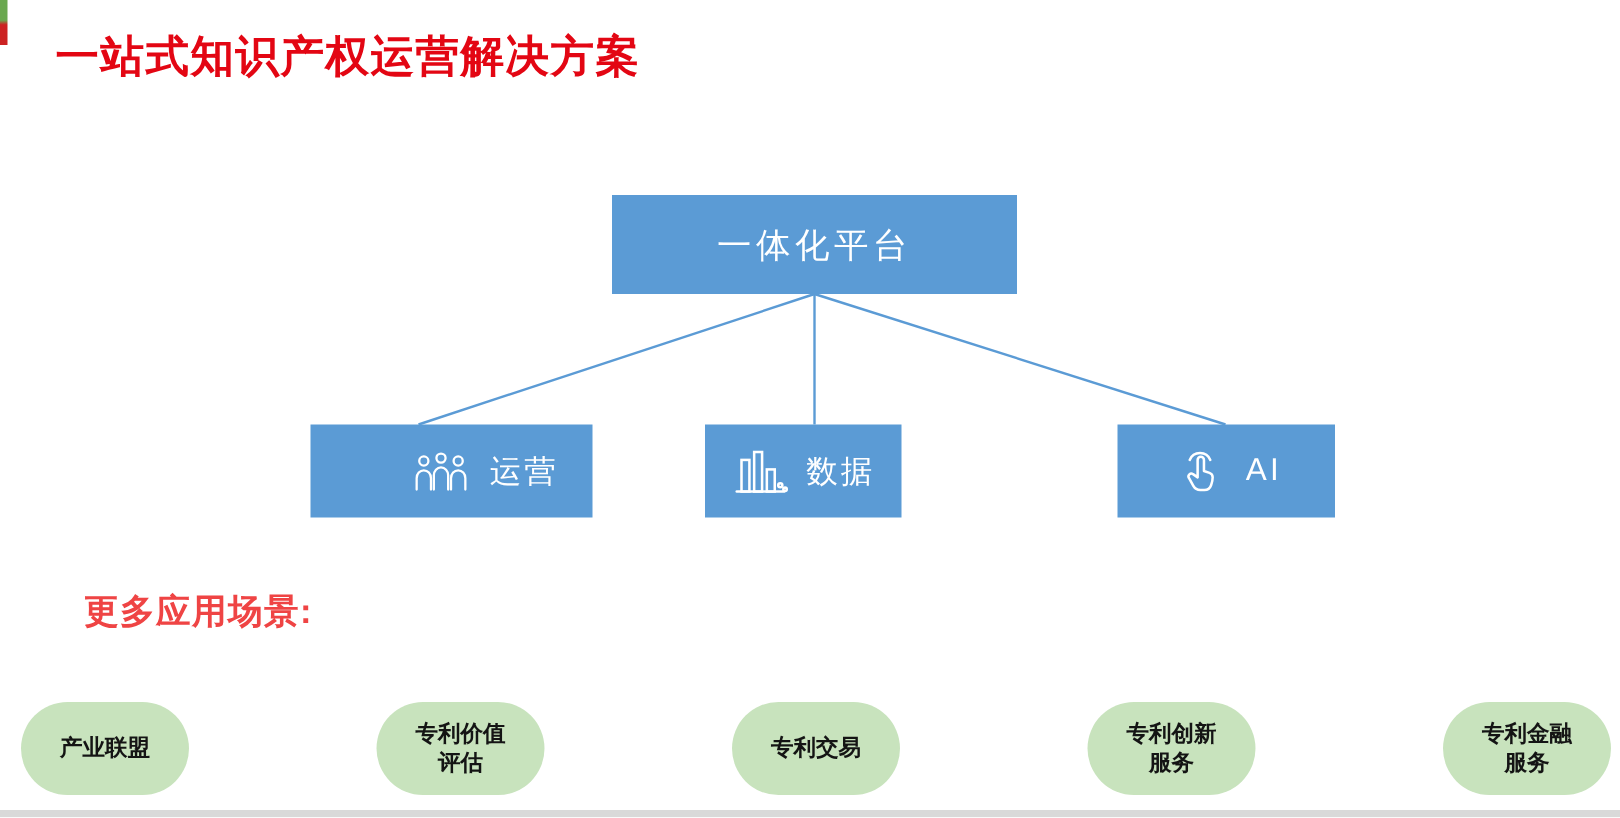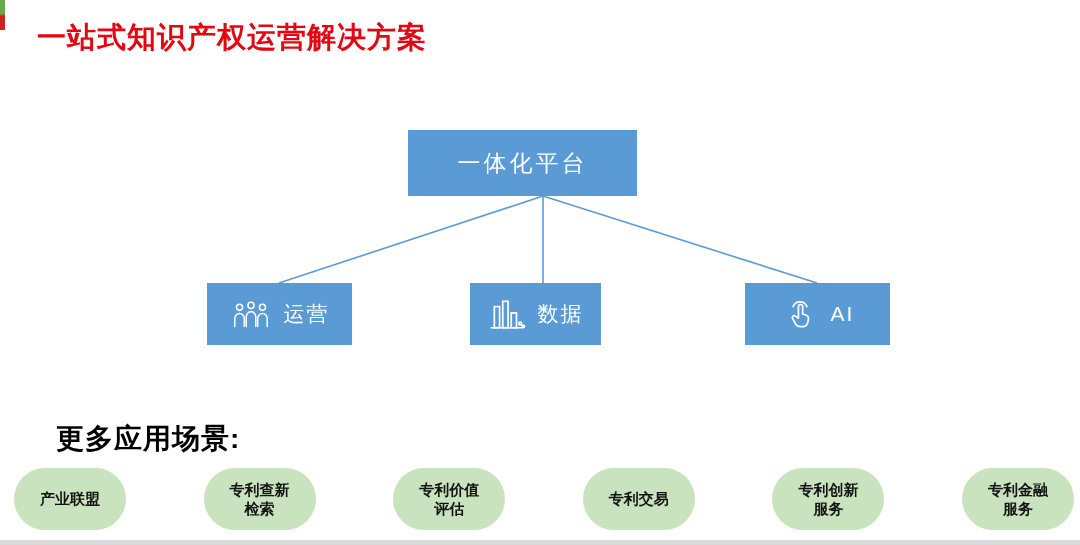--- a/index.html
+++ b/index.html
@@ -21,39 +21,39 @@
   .title {
     position:absolute; left:37px; top:18px;
     font-size:29px; font-weight:bold; color:#e30613;
     letter-spacing:1px; white-space:nowrap;
   }
   .connectors {
     position:absolute; left:0; top:0; width:1080px; height:545px;
     pointer-events:none;
   }
   .root-box {
-    position:absolute; left:408px; top:130px; width:229px; height:66px;
+    position:absolute; left:408px; top:130px; width:270px; height:66px;
     background:#5B9BD5; color:#ffffff;
     display:flex; align-items:center; justify-content:center;
     font-size:23px; letter-spacing:3px;
   }
   .node {
     position:absolute; top:283px; height:62px;
     background:#5B9BD5; color:#ffffff;
     display:flex; align-items:center; justify-content:center; gap:12px;
     font-size:21px; letter-spacing:2px;
   }
-  .node-1 { left:207px; width:145px; }
+  .node-1 { left:207px; width:145px;padding-left:43px; }
   .node-2 { left:470px; width:131px; }
   .node-3 { left:745px; width:145px;justify-content:center; }
   .node .icon { display:flex; align-items:center; justify-content:center; }
   .node .icon svg { display:block; }
   .more-heading {
-    position:absolute; left:56px; top:420px;
-    font-size:28px; font-weight:bold; color:#000000;
+    position:absolute; left:56px; top:392px;
+    font-size:23px; font-weight:bold; color:#ef4444;
     letter-spacing:1px;
   }
   .pills {
     position:absolute; left:14px; top:468px; width:1060px;
     display:flex; justify-content:space-between;gap:16px;
   }
   .pill {
     width:112px; height:62px;
     background:#c8e3bd;
     border-radius:31px;
@@ -121,24 +121,20 @@
   </div>
 
   <div class="more-heading">更多应用场景:</div>
 
   <div class="pills">
     <div class="pill">
       <span>产业联盟</span>
       <span></span>
     </div>
     <div class="pill">
-      <span>专利查新</span>
-      <span>检索</span>
-    </div>
-    <div class="pill">
       <span>专利价值</span>
       <span>评估</span>
     </div>
     <div class="pill">
       <span>专利交易</span>
       <span></span>
     </div>
     <div class="pill">
       <span>专利创新</span>
       <span>服务</span>

